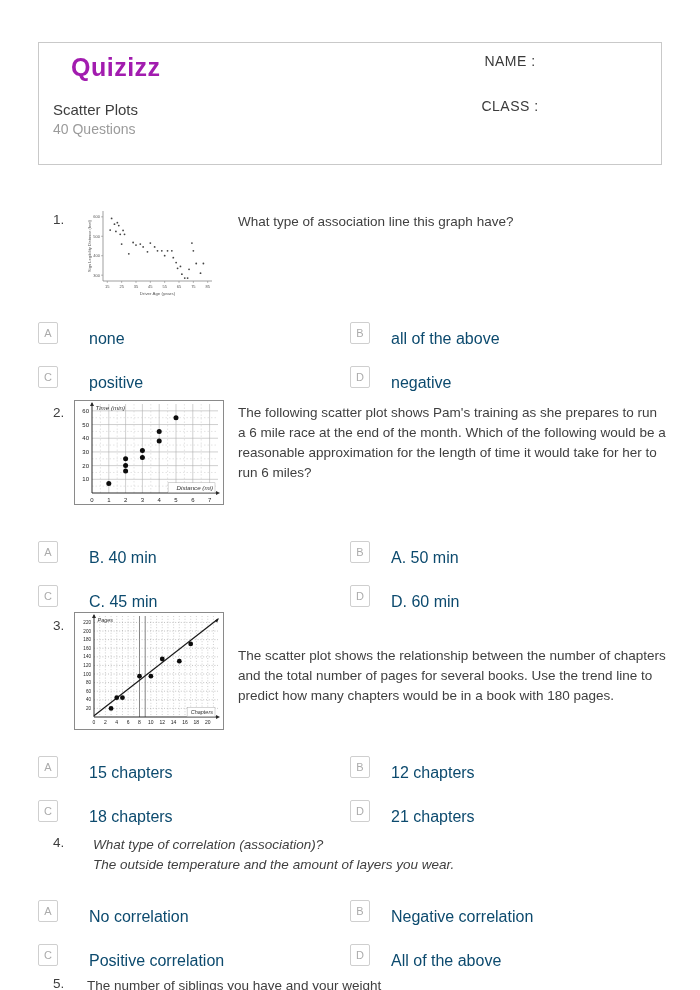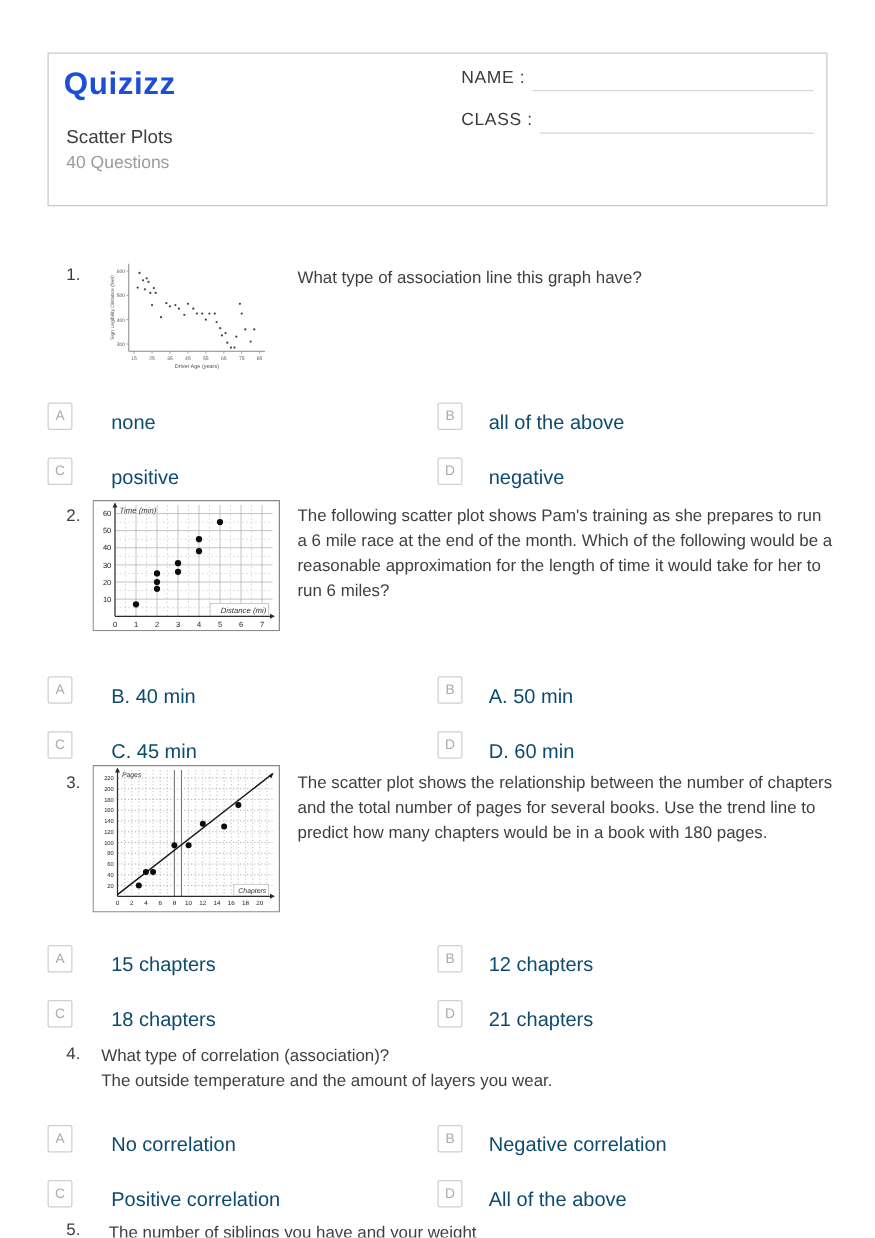--- a/index.html
+++ b/index.html
@@ -5,21 +5,21 @@
   * { margin:0; padding:0; box-sizing:border-box; }
   body { background:#ffffff; font-family:"Liberation Sans", sans-serif; }
   .page { position:relative; width:700px; height:990px; background:#ffffff; overflow:hidden; color:#3d3d3d; }
 
   
   .header-box { position:absolute; left:38px; top:42px; width:624px; height:123px; border:1px solid #c9c9c9; background:#fff; }
   .logo { position:absolute; left:12px; top:10px; font-size:25px; font-weight:800; letter-spacing:0.5px; }
   .ws-title { position:absolute; left:14px; top:58px; font-size:15px; color:#3d3d3d; }
   .ws-subtitle { position:absolute; left:14px; top:78px; font-size:14px; color:#9b9b9b; }
   .fields { position:absolute; left:330px; top:10px; width:282px; }
-  .field-row { display:flex; align-items:flex-start; height:23px; margin-bottom:11px; }
+  .field-row { display:flex; align-items:center; height:23px; margin-bottom:22px;flex-direction:column; }
   .field-label { font-size:14px; color:#3a3a3a; letter-spacing:0.5px; white-space:nowrap; }
   .field-line { flex:1; border-bottom:1px solid #d6d6d6; height:20px; margin-left:6px; }
 
   
   .q-num { position:absolute; font-size:13.5px; color:#3d3d3d; }
   .q-text { position:absolute; font-size:13.5px; line-height:20px; color:#3f3f3f; }
   .chart { position:absolute; }
 
   .opts { position:absolute; left:38px; width:592px; display:grid; grid-template-columns:312px 1fr; row-gap:14px; }
   .opt { display:flex; align-items:center; }
@@ -27,21 +27,21 @@
   .opt:nth-child(odd) .opt-text { margin-left:31px; }
   .opt:nth-child(even) .opt-text { margin-left:21px; }
   .opt-text { font-size:16px; color:#0c4a6e;margin-top:12px; }
 </style>
 </head>
 <body>
 
 <div class="page">
 
   <div class="header-box">
-    <div class="logo" style="color: #1d4ed8;">Quizizz</div>
+    <div class="logo" style="color: #a21caf; margin-left: 20px;">Quizizz</div>
     <div class="ws-title">Scatter Plots</div>
     <div class="ws-subtitle">40 Questions</div>
     <div class="fields">
       <div class="field-row">
         <span class="field-label">NAME :</span>
         <span class="field-line"></span>
       </div>
       <div class="field-row">
         <span class="field-label">CLASS :</span>
         <span class="field-line"></span>
@@ -284,42 +284,42 @@
       <polygon points="141,8.508510638297878 143,10.508510638297878 145,6.008510638297878" fill="#1a1a1a"></polygon>
       <circle cx="37.06422018348624" cy="96.40425531914893" r="2.4" fill="#0c0c0c"></circle>
       <circle cx="42.752293577981646" cy="85.65957446808511" r="2.4" fill="#0c0c0c"></circle>
       <circle cx="48.440366972477065" cy="85.65957446808511" r="2.4" fill="#0c0c0c"></circle>
       <circle cx="65.50458715596329" cy="64.17021276595744" r="2.4" fill="#0c0c0c"></circle>
       <circle cx="76.88073394495413" cy="64.17021276595744" r="2.4" fill="#0c0c0c"></circle>
       <circle cx="88.25688073394495" cy="46.97872340425531" r="2.4" fill="#0c0c0c"></circle>
       <circle cx="105.3211009174312" cy="49.12765957446808" r="2.4" fill="#0c0c0c"></circle>
       <circle cx="116.69724770642202" cy="31.93617021276596" r="2.4" fill="#0c0c0c"></circle>
     </svg>
-  <div class="q-text" style="left:238px; top:616px; width:430px;">The scatter plot shows the relationship between the number of chapters and the total number of pages for several books.  Use the trend line to predict how many chapters would be in a book with 180 pages.</div>
+  <div class="q-text" style="left:238px; top:646px; width:430px;">The scatter plot shows the relationship between the number of chapters and the total number of pages for several books.  Use the trend line to predict how many chapters would be in a book with 180 pages.</div>
   <div class="opts" style="top:752px;">
     <div class="opt">
       <span class="letter-box">A</span>
       <span class="opt-text">15 chapters</span>
     </div>
     <div class="opt">
       <span class="letter-box">B</span>
       <span class="opt-text">12 chapters</span>
     </div>
     <div class="opt">
       <span class="letter-box">C</span>
       <span class="opt-text">18 chapters</span>
     </div>
     <div class="opt">
       <span class="letter-box">D</span>
       <span class="opt-text">21 chapters</span>
     </div>
   </div>
 
   <div class="q-num" style="left:53px; top:835px;">4.</div>
-  <div class="q-text" style="left:81px; top:835px; width:560px;">
+  <div class="q-text" style="left:93px; top:835px; width:560px;font-style:italic;">
     <div>What type of correlation (association)?</div>
     <div>The outside temperature and the amount of layers you wear.</div>
   </div>
   <div class="opts" style="top:896px;">
     <div class="opt">
       <span class="letter-box">A</span>
       <span class="opt-text">No correlation</span>
     </div>
     <div class="opt">
       <span class="letter-box">B</span>

